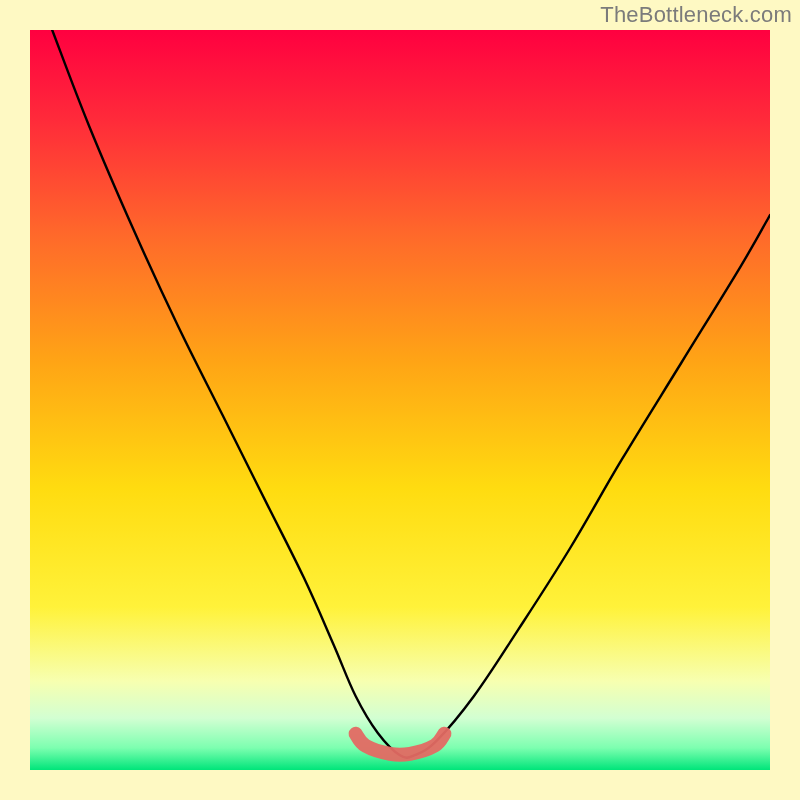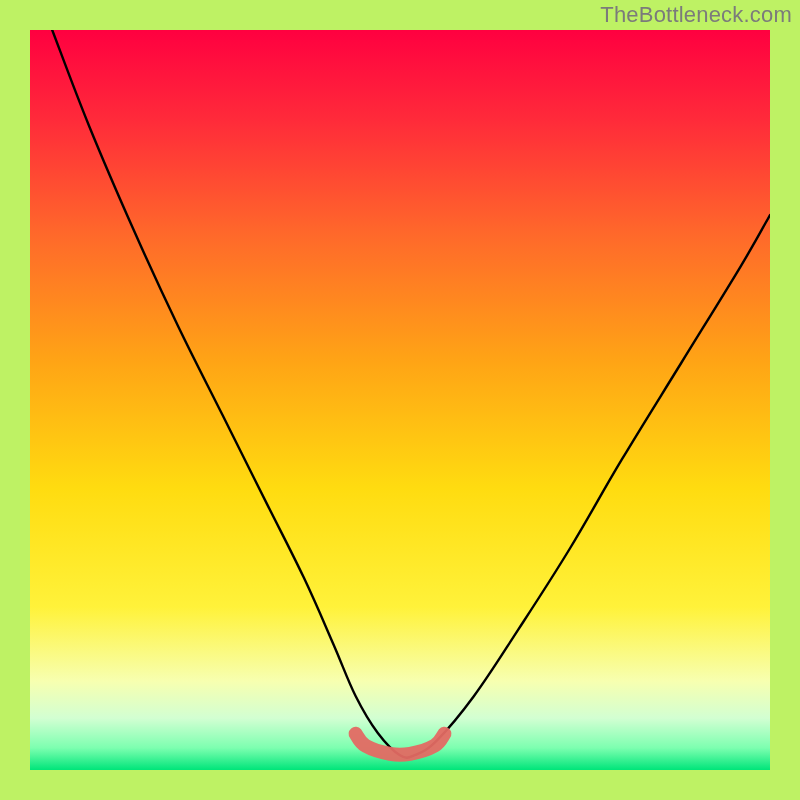--- a/index.html
+++ b/index.html
@@ -1,21 +1,21 @@
 <!DOCTYPE html>
 <html><head>
 <meta charset="utf-8">
 <style>
   * { margin: 0; padding: 0; box-sizing: border-box; }
   html, body { width: 800px; height: 800px; overflow: hidden; background: #000; }
   .frame {
     position: relative;
     width: 800px;
     height: 800px;
-    background: #bef264;
+    background: #fef9c3;
   }
   .attribution {
     position: absolute;
     top: 2px;
     right: 8px;
     font-family: Arial, Helvetica, sans-serif;
     font-size: 22px;
     font-weight: 500;
     color: #7b7b7b;
     letter-spacing: 0.2px;

